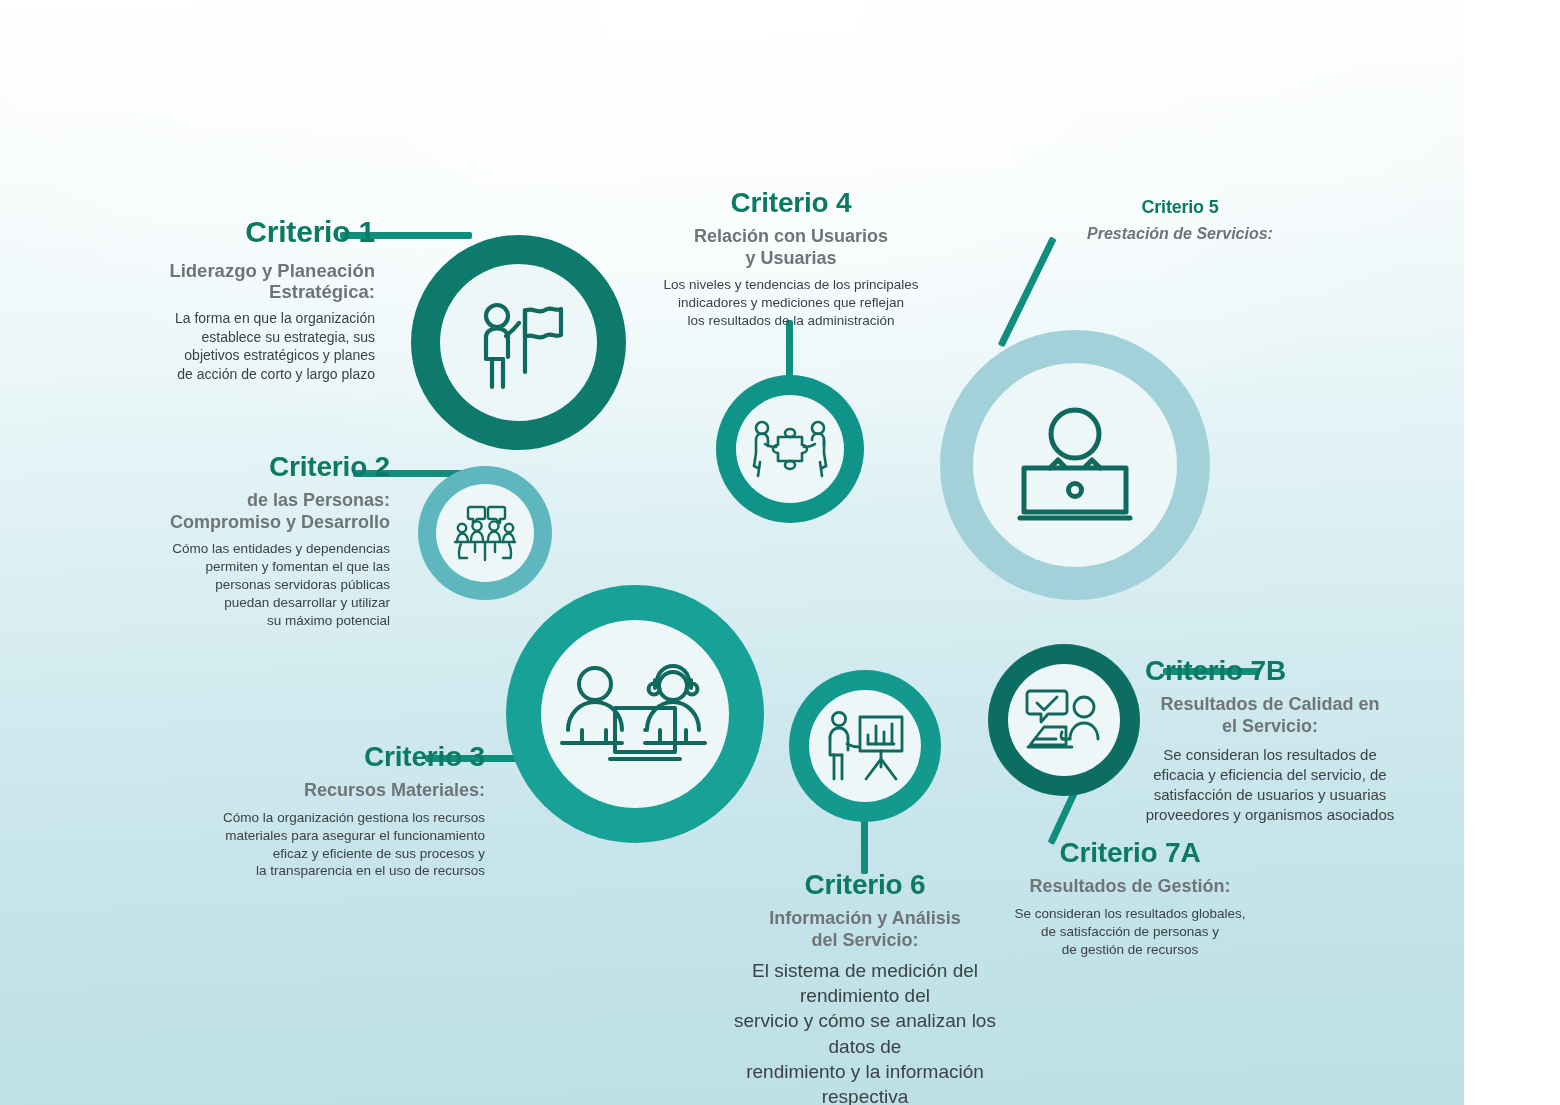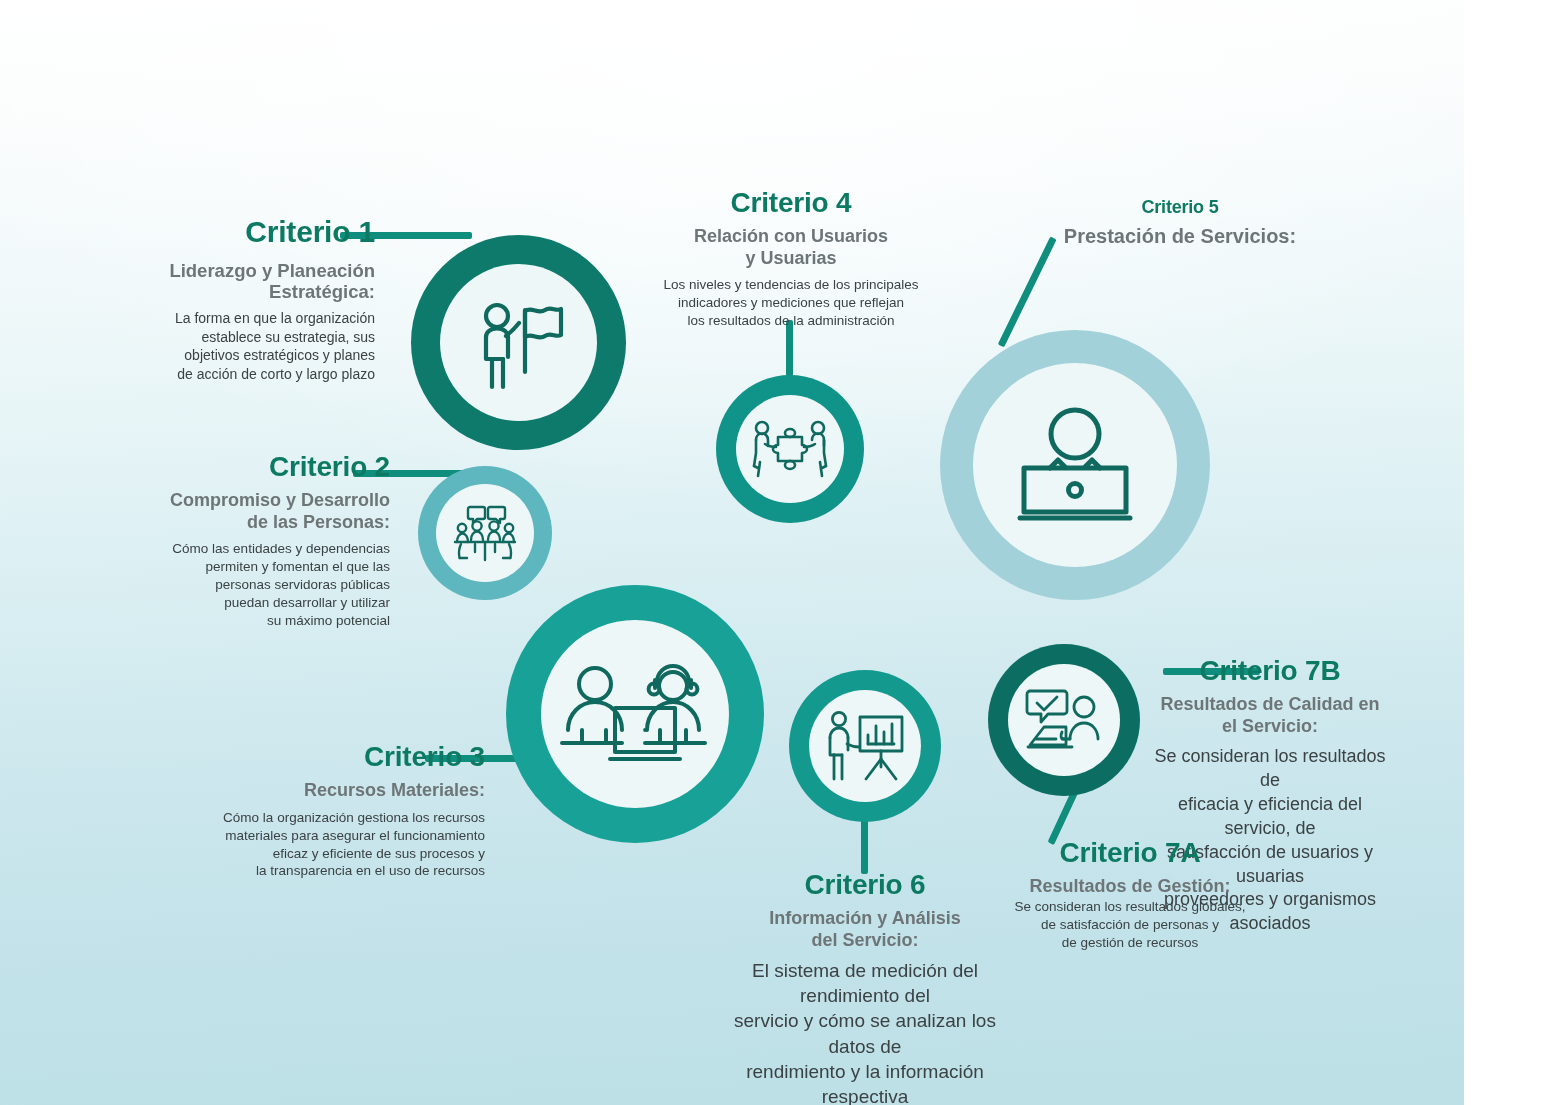--- a/index.html
+++ b/index.html
@@ -136,22 +136,22 @@
           <path d="M22 42v8"></path>
           <path d="M42 42v8"></path>
         </svg>
       </span>
     </div>
   </div>
 
   <div class="block ta-right" style="left:60px; top:452px; width:330px;">
     <div class="c-title" style="font-size:28px;">Criterio 2</div>
     <div class="c-sub" style="font-size:18px; margin-top:9px;">
+      <div>de las Personas:</div>
       <div>Compromiso y Desarrollo</div>
-      <div>de las Personas:</div>
     </div>
     <div class="c-desc" style="font-size:13.5px; margin-top:7px;">
       <div>Cómo las entidades y dependencias</div>
       <div>permiten y fomentan el que las</div>
       <div>personas servidoras públicas</div>
       <div>puedan desarrollar y utilizar</div>
       <div>su máximo potencial</div>
     </div>
   </div>
 
@@ -249,21 +249,21 @@
           <rect x="14" y="62" width="102" height="44"></rect>
           <circle cx="65" cy="84" r="6.5"></circle>
           <path d="M10 112h110"></path>
         </svg>
       </span>
     </div>
   </div>
 
   <div class="block ta-center" style="left:1025px; top:198px; width:310px;">
     <div class="c-title" style="font-size:18px;">Criterio 5</div>
-    <div class="c-sub" style="font-size:20px; margin-top:8px;">
+    <div class="c-sub" style="font-size:16px; margin-top:8px;font-style:italic;">
       <div>Prestación de Servicios:</div>
     </div>
   </div>
 
   <div class="connector" style="left:861px; top:812px; width:7px; height:62px;"></div>
 
   <div class="ring" style="left:789px; top:670px; width:152px; height:152px; background:#13998e;">
     <div class="inner" style="width:112px; height:112px;">
       <span>
         <svg width="82" height="74" viewBox="0 0 82 74" fill="none" stroke="#10695f" stroke-width="2.8" stroke-linecap="round" stroke-linejoin="round">
@@ -318,38 +318,38 @@
           <path d="M40 47c-2 4-1 7 2 7"></path>
           <path d="M8 60l14-18h22v18z"></path>
           <path d="M6 62h44"></path>
           <path d="M14 54h20"></path>
         </svg>
       </span>
     </div>
   </div>
 
   <div class="block ta-left" style="left:1145px; top:656px; width:250px;">
-    <div class="c-title" style="font-size:28px; text-align:center;">Criterio 7B</div>
+    <div class="c-title" style="font-size:28px; ">Criterio 7B</div>
     <div class="c-sub ta-center" style="font-size:18px; margin-top:9px;">
       <div>Resultados de Calidad en</div>
       <div>el Servicio:</div>
     </div>
-    <div class="c-desc ta-center" style="font-size:18px; margin-top:8px;">
+    <div class="c-desc ta-center" style="font-size:15px; margin-top:8px;">
       <div>Se consideran los resultados de</div>
       <div>eficacia y eficiencia del servicio, de</div>
       <div>satisfacción de usuarios y usuarias</div>
       <div>proveedores y organismos asociados</div>
     </div>
   </div>
 
   <div class="block ta-center" style="left:985px; top:838px; width:290px;">
     <div class="c-title" style="font-size:28px;">Criterio 7A</div>
     <div class="c-sub" style="font-size:18px; margin-top:9px;">
       <div>Resultados de Gestión:</div>
     </div>
-    <div class="c-desc" style="font-size:13.5px; ">
+    <div class="c-desc" style="font-size:13.5px; margin-top:7px;">
       <div>Se consideran los resultados globales,</div>
       <div>de satisfacción de personas y</div>
       <div>de gestión de recursos</div>
     </div>
   </div>
 
 </div>
 
 </body></html>

